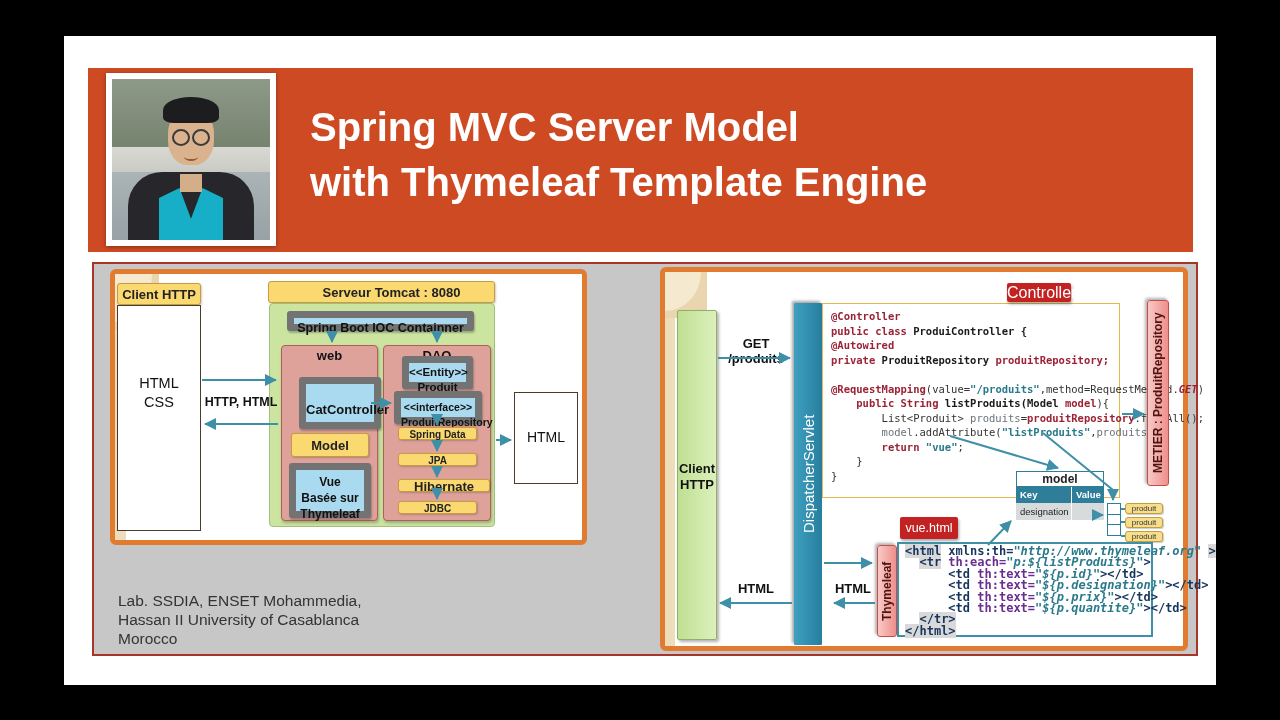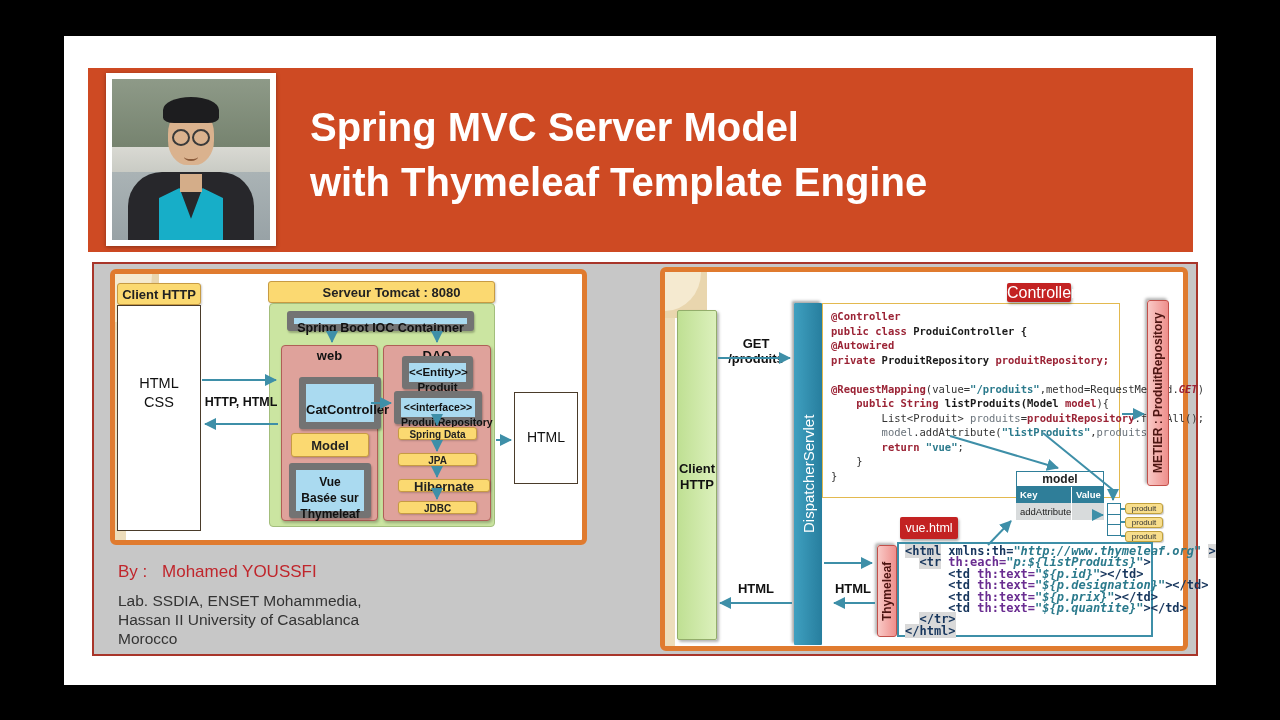--- a/index.html
+++ b/index.html
@@ -178,21 +178,21 @@
   <div class="abs pinkbar vtext" style="left:1147px;top:300px;width:22px;height:186px;font-size:12px;font-weight:600;">METIER : ProduitRepository</div>
 
   <div class="abs lbl" style="left:716px;top:336px;width:80px;font-size:13px;font-weight:600;">GET /produits</div>
 
   <div class="abs mtable-title" style="left:1016px;top:471px;width:88px;height:16px;line-height:14px;">model</div>
   <div class="abs mtable-row" style="left:1016px;top:487px;width:88px;height:16px;">
     <div class="mtable-hcell" style="width:56px;border-right:1px solid #fff;">Key</div>
     <div class="mtable-hcell" style="width:32px;">Value</div>
   </div>
   <div class="abs mtable-row" style="left:1016px;top:503px;width:88px;height:17px;">
-    <div class="mtable-dcell" style="width:56px;border-right:1px solid #fff;">addAttribute</div>
+    <div class="mtable-dcell" style="width:56px;border-right:1px solid #fff;">designation</div>
     <div class="mtable-dcell" style="width:32px;"></div>
   </div>
 
   <div class="abs" style="left:1107px;top:503px;width:14px;height:34px;">
     <div class="stackcell" style="width:14px;height:12px;"></div>
     <div class="stackcell" style="width:14px;height:12px;margin-top:-1.5px;"></div>
     <div class="stackcell" style="width:14px;height:12px;margin-top:-1.5px;"></div>
   </div>
   <div class="abs chip" style="left:1125px;top:503px;width:38px;height:11px;">produit</div>
   <div class="abs chip" style="left:1125px;top:517px;width:38px;height:11px;">produit</div>
@@ -233,24 +233,20 @@
       <path d="M824 563 L872 563" marker-end="url(#ah)"></path>
       <path d="M875 603 L834 603" marker-end="url(#ah)"></path>
       <path d="M792 603 L720 603" marker-end="url(#ah)"></path>
 
       <path d="M1121 509 L1125 509"></path>
       <path d="M1121 522 L1125 522"></path>
       <path d="M1121 536 L1125 536"></path>
     </g>
   </svg>
 
-  <div class="abs by-line" style="left:118px;top:562px;">
-    <span>By :</span>
-    <span style="margin-left:10px;">Mohamed YOUSSFI</span>
-  </div>
   <div class="abs aff" style="left:118px;top:591px;">
     <div>Lab. SSDIA, ENSET Mohammedia,</div>
     <div>Hassan II University of Casablanca</div>
     <div>Morocco</div>
   </div>
 
   <div class="abs" style="left:0;top:0;width:1280px;height:36px;background:#000;"></div>
   <div class="abs" style="left:0;top:685px;width:1280px;height:35px;background:#000;"></div>
   <div class="abs" style="left:0;top:0;width:64px;height:720px;background:#000;"></div>
   <div class="abs" style="left:1216px;top:0;width:64px;height:720px;background:#000;"></div>

